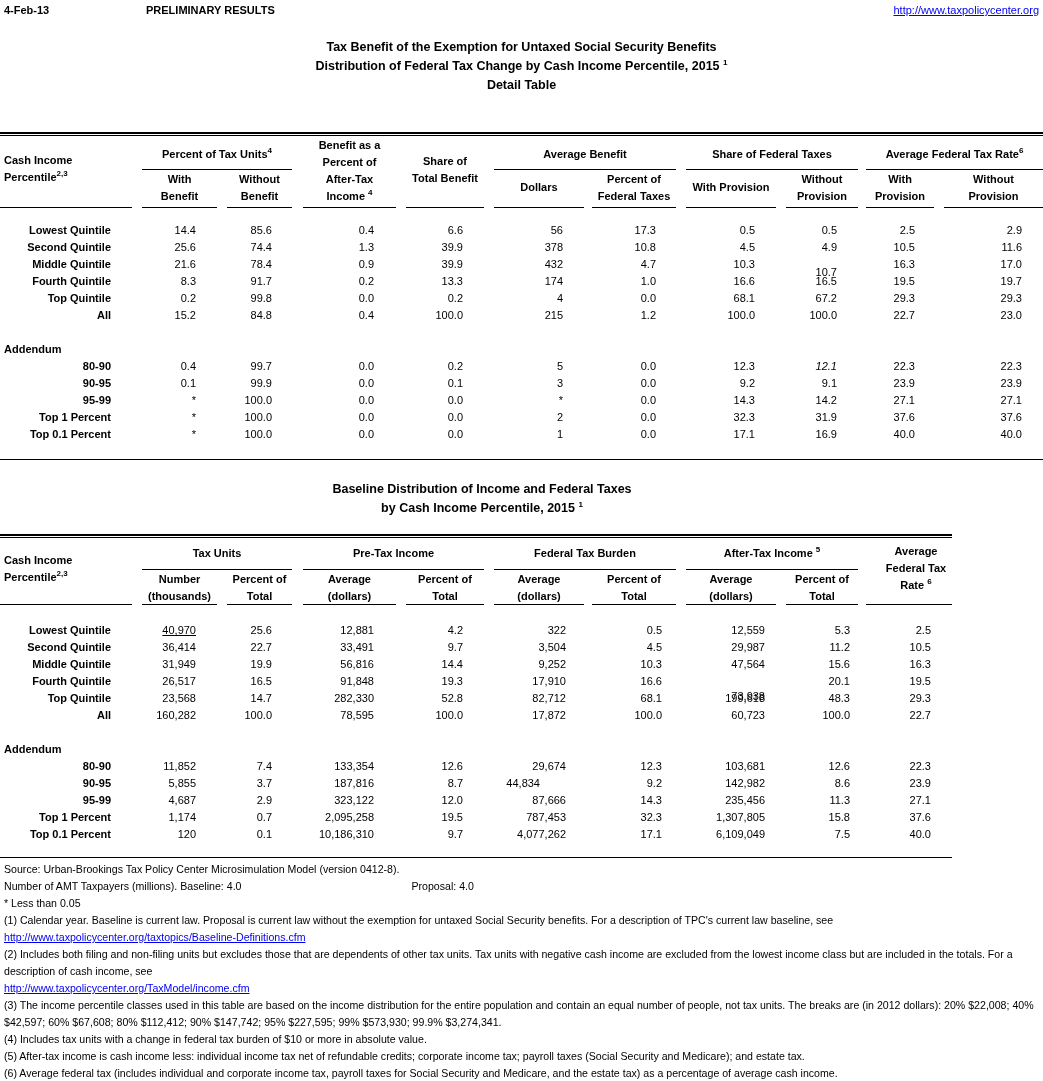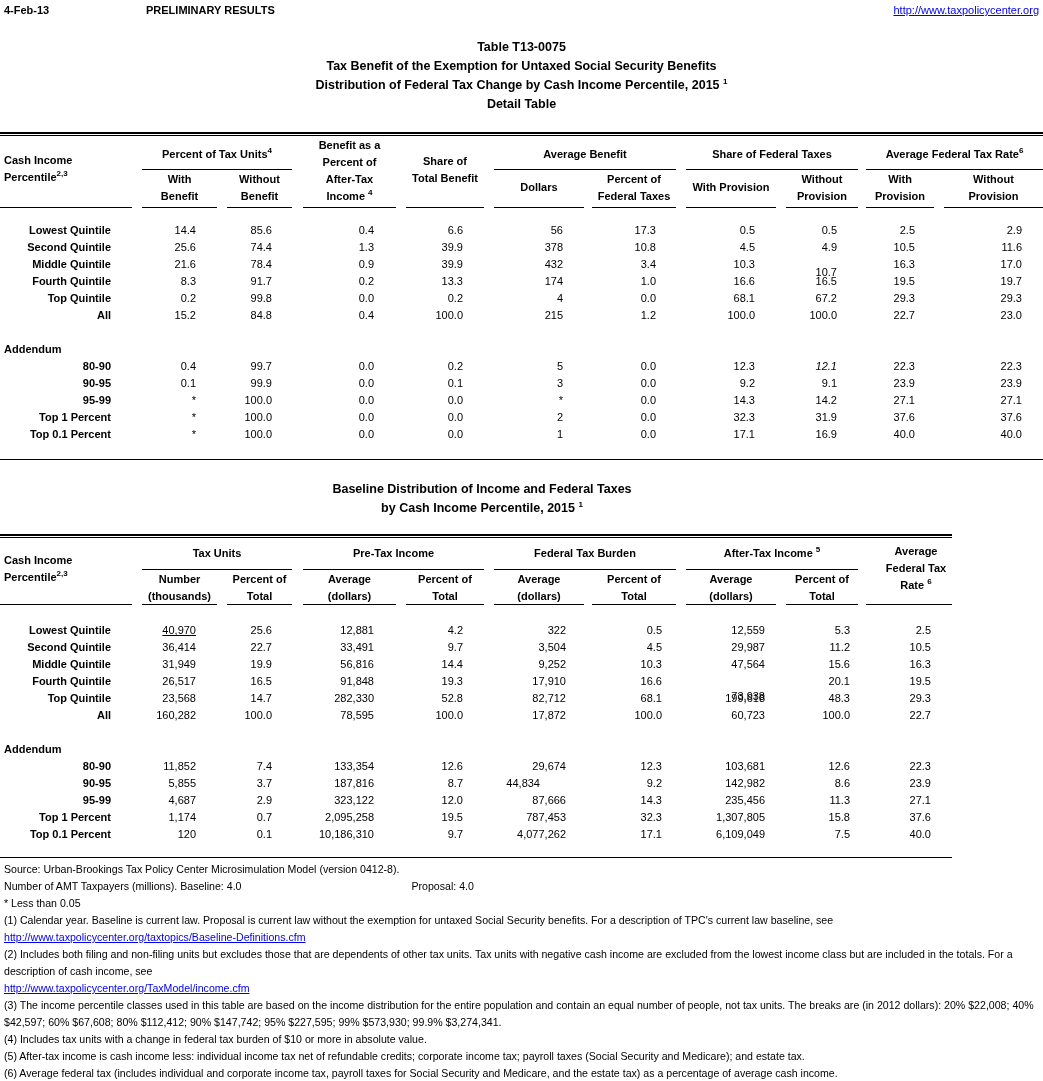--- a/index.html
+++ b/index.html
@@ -35,21 +35,20 @@
 </head>
 <body>
 
 <div class="topbar">
   <span class="date">4-Feb-13</span>
   <span class="prelim">PRELIMINARY RESULTS</span>
   <a class="url">http://www.taxpolicycenter.org</a>
 </div>
 
 <div class="title-block">
-  <div>Table T13-0075</div>
   <div>Tax Benefit of the Exemption for Untaxed Social Security Benefits</div>
   <div><span>Distribution of Federal Tax Change by Cash Income Percentile, 2015</span> <sup>1</sup></div>
   <div>Detail Table</div>
 </div>
 
 <div id="table1">
   <div class="dbl-line" style="top:132px; width:1043px;"></div>
 
   <div class="hdr" style="left:4px; top:152px; width:130px; text-align:left;">
     <div>Cash Income</div>
@@ -139,21 +138,21 @@
       <div class="cell" style="left: 675px; width: 80px; top: 239px;">4.5</div>
       <div class="cell" style="left: 757px; width: 80px; top: 239px;">4.9</div>
       <div class="cell" style="left: 835px; width: 80px; top: 239px;">10.5</div>
       <div class="cell" style="left: 942px; width: 80px; top: 239px;">11.6</div>
       <div class="rowlabel" style="left: 0px; width: 111px; top: 256px;">Middle Quintile</div>
       <div class="cell" style="left: 116px; width: 80px; top: 256px;">21.6</div>
       <div class="cell" style="left: 192px; width: 80px; top: 256px;">78.4</div>
       <div class="cell" style="left: 294px; width: 80px; top: 256px;">0.9</div>
       <div class="cell" style="left: 383px; width: 80px; top: 256px;">39.9</div>
       <div class="cell" style="left: 483px; width: 80px; top: 256px;">432</div>
-      <div class="cell" style="left: 576px; width: 80px; top: 256px;">3.4</div>
+      <div class="cell" style="left: 576px; width: 80px; top: 256px;">4.7</div>
       <div class="cell" style="left: 675px; width: 80px; top: 256px;">10.3</div>
       <div class="cell" style="left: 757px; width: 80px; top: 256px; margin-top: 8px;">10.7</div>
       <div class="cell" style="left: 835px; width: 80px; top: 256px;">16.3</div>
       <div class="cell" style="left: 942px; width: 80px; top: 256px;">17.0</div>
       <div class="rowlabel" style="left: 0px; width: 111px; top: 273px;">Fourth Quintile</div>
       <div class="cell" style="left: 116px; width: 80px; top: 273px;">8.3</div>
       <div class="cell" style="left: 192px; width: 80px; top: 273px;">91.7</div>
       <div class="cell" style="left: 294px; width: 80px; top: 273px;">0.2</div>
       <div class="cell" style="left: 383px; width: 80px; top: 273px;">13.3</div>
       <div class="cell" style="left: 483px; width: 80px; top: 273px;">174</div>

